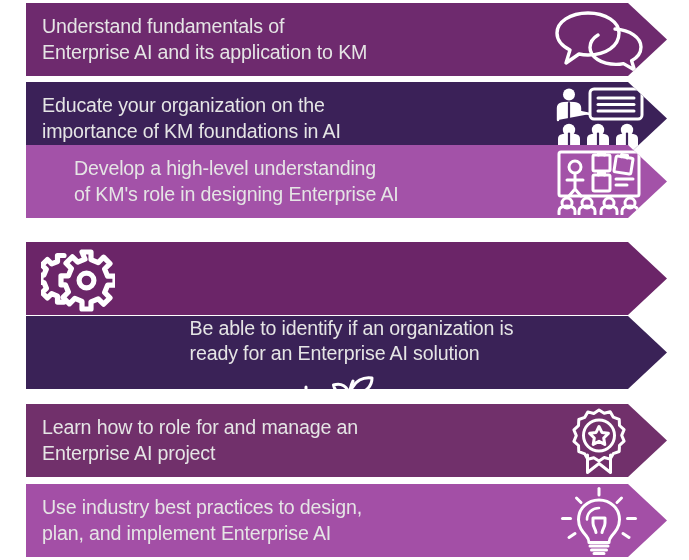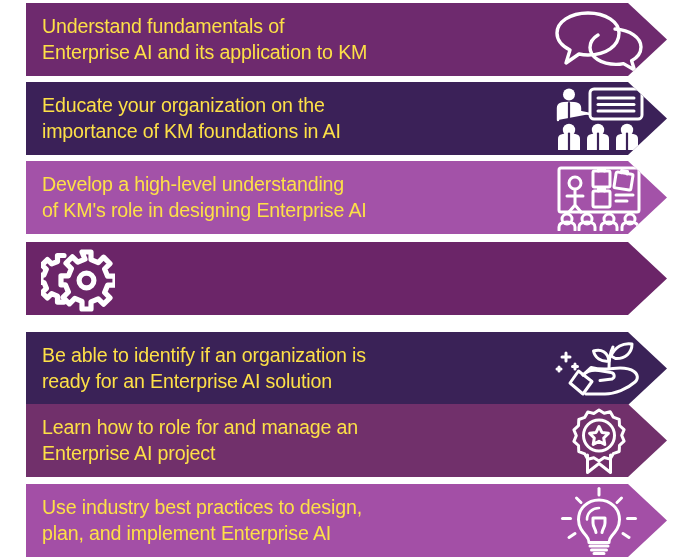--- a/index.html
+++ b/index.html
@@ -25,21 +25,21 @@
     width: 641px;
     height: 73px;
     display: flex;
     align-items: center;
     box-sizing: border-box;
     
     clip-path: polygon(0 0, 602px 0, 641px 50%, 602px 100%, 0 100%);
   }
   .banner-text {
     flex: 1 1 auto;
-    color: #fde047;
+    color: #e5e5e5;
     font-size: 19.6px;
     line-height: 1.30;
     letter-spacing: -0.15px;
     padding-left: 16px;
     padding-right: 6px;
     white-space: pre-line;
     font-weight: 400;
   }
   .banner-icon {
     flex: 0 0 auto;
@@ -92,21 +92,21 @@
         <circle cx="46" cy="43" r="6.2" fill="#ffffff" stroke="none"></circle>
         <path d="M35 63 V52 C35 47 39.5 46.5 46 46.5 C52.5 46.5 57 47 57 52 V63 Z" fill="#ffffff" stroke="none"></path>
         <path d="M46 46.5 L46 63" stroke="#3b2158" stroke-width="2.2"></path>
         <circle cx="75" cy="43" r="6.2" fill="#ffffff" stroke="none"></circle>
         <path d="M64 63 V52 C64 47 68.5 46.5 75 46.5 C81.5 46.5 86 47 86 52 V63 Z" fill="#ffffff" stroke="none"></path>
         <path d="M75 46.5 L75 63" stroke="#3b2158" stroke-width="2.2"></path>
       </svg>
     </div>
   </div>
 
-  <div class="banner" style="top:161px; background:#a352a8;">
+  <div class="banner" style="top:145px; background:#a352a8;padding-left:32px;">
     <div class="banner-text">Develop a high-level understanding
 of KM's role in designing Enterprise AI</div>
     <div class="banner-icon">
       <svg width="92" height="66" viewBox="0 0 92 66" fill="none" stroke="#ffffff" stroke-width="3" stroke-linecap="round" stroke-linejoin="round">
 
         <rect x="6" y="3" width="80" height="44" rx="2"></rect>
 
         <circle cx="22" cy="18" r="6"></circle>
         <path d="M22 25 V40 M14 31 L30 31 M22 40 L16 47 M22 40 L28 47"></path>
 
@@ -136,21 +136,21 @@
       <svg width="74" height="66" viewBox="0 0 74 66" fill="none" stroke="#ffffff" stroke-width="5.2" stroke-linecap="round" stroke-linejoin="round">
 
         <path d="M41 6 h9 v7.6 l7.2 3 l5.4-5.4 l6.4 6.4 l-5.4 5.4 l3 7.2 H74 v9 h-7.4 l-3 7.2 l5.4 5.4 l-6.4 6.4 l-5.4-5.4 l-7.2 3 V63 h-9 v-7.6 l-7.2-3 l-5.4 5.4 l-6.4-6.4 l5.4-5.4 l-3-7.2 H20 v-9 h7.4 l3-7.2 l-5.4-5.4 l6.4-6.4 l5.4 5.4 l7.2-3 Z"></path>
         <circle cx="45.5" cy="34.5" r="7.4"></circle>
 
         <path d="M23 9.5 h-6.5 v6 l-5.8 2.4 L6.4 13.6 L1 19 l4.3 4.3 l-2.4 5.8 H0 v7.4 h3 l2.4 5.8 L1 46.6 l5.4 5.4 l4.3-4.3 l5.8 2.4 v6 H23"></path>
       </svg>
     </div>
   </div>
 
-  <div class="banner" style="top:332px; background:#3a2257;">
+  <div class="banner" style="top:316px; background:#3a2257;flex-direction:column;">
     <div class="banner-text">Be able to identify if an organization is
 ready for an Enterprise AI solution</div>
     <div class="banner-icon">
       <svg width="92" height="62" viewBox="0 0 92 62" fill="none" stroke="#ffffff" stroke-width="3" stroke-linecap="round" stroke-linejoin="round">
 
         <path d="M56 30 C56 22 57 15 60 9"></path>
 
         <path d="M56 23 C48 24 42 20 40.5 13 C48 10.5 55 14 56 23 Z"></path>
 
         <path d="M58 18 C62 9 70 4.5 79 6 C79 15 72 21 62.5 20.5 Z"></path>

